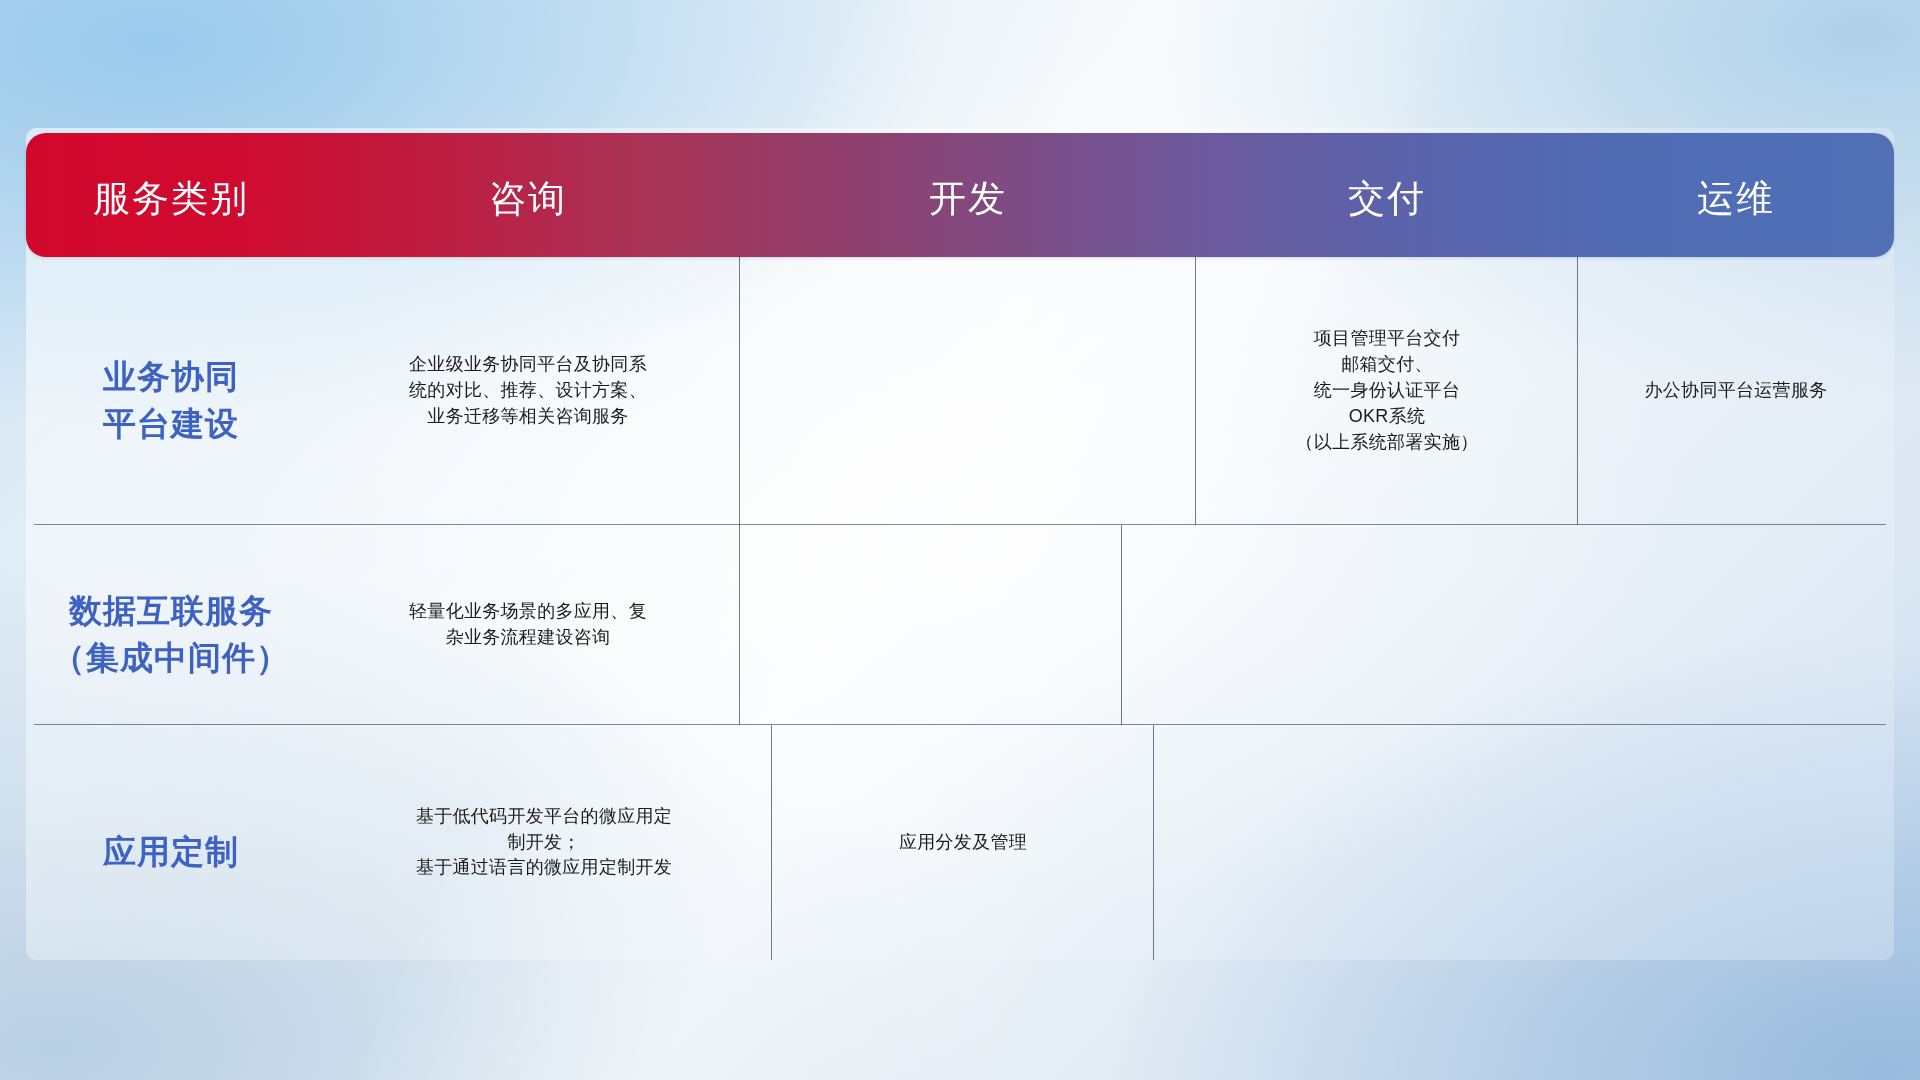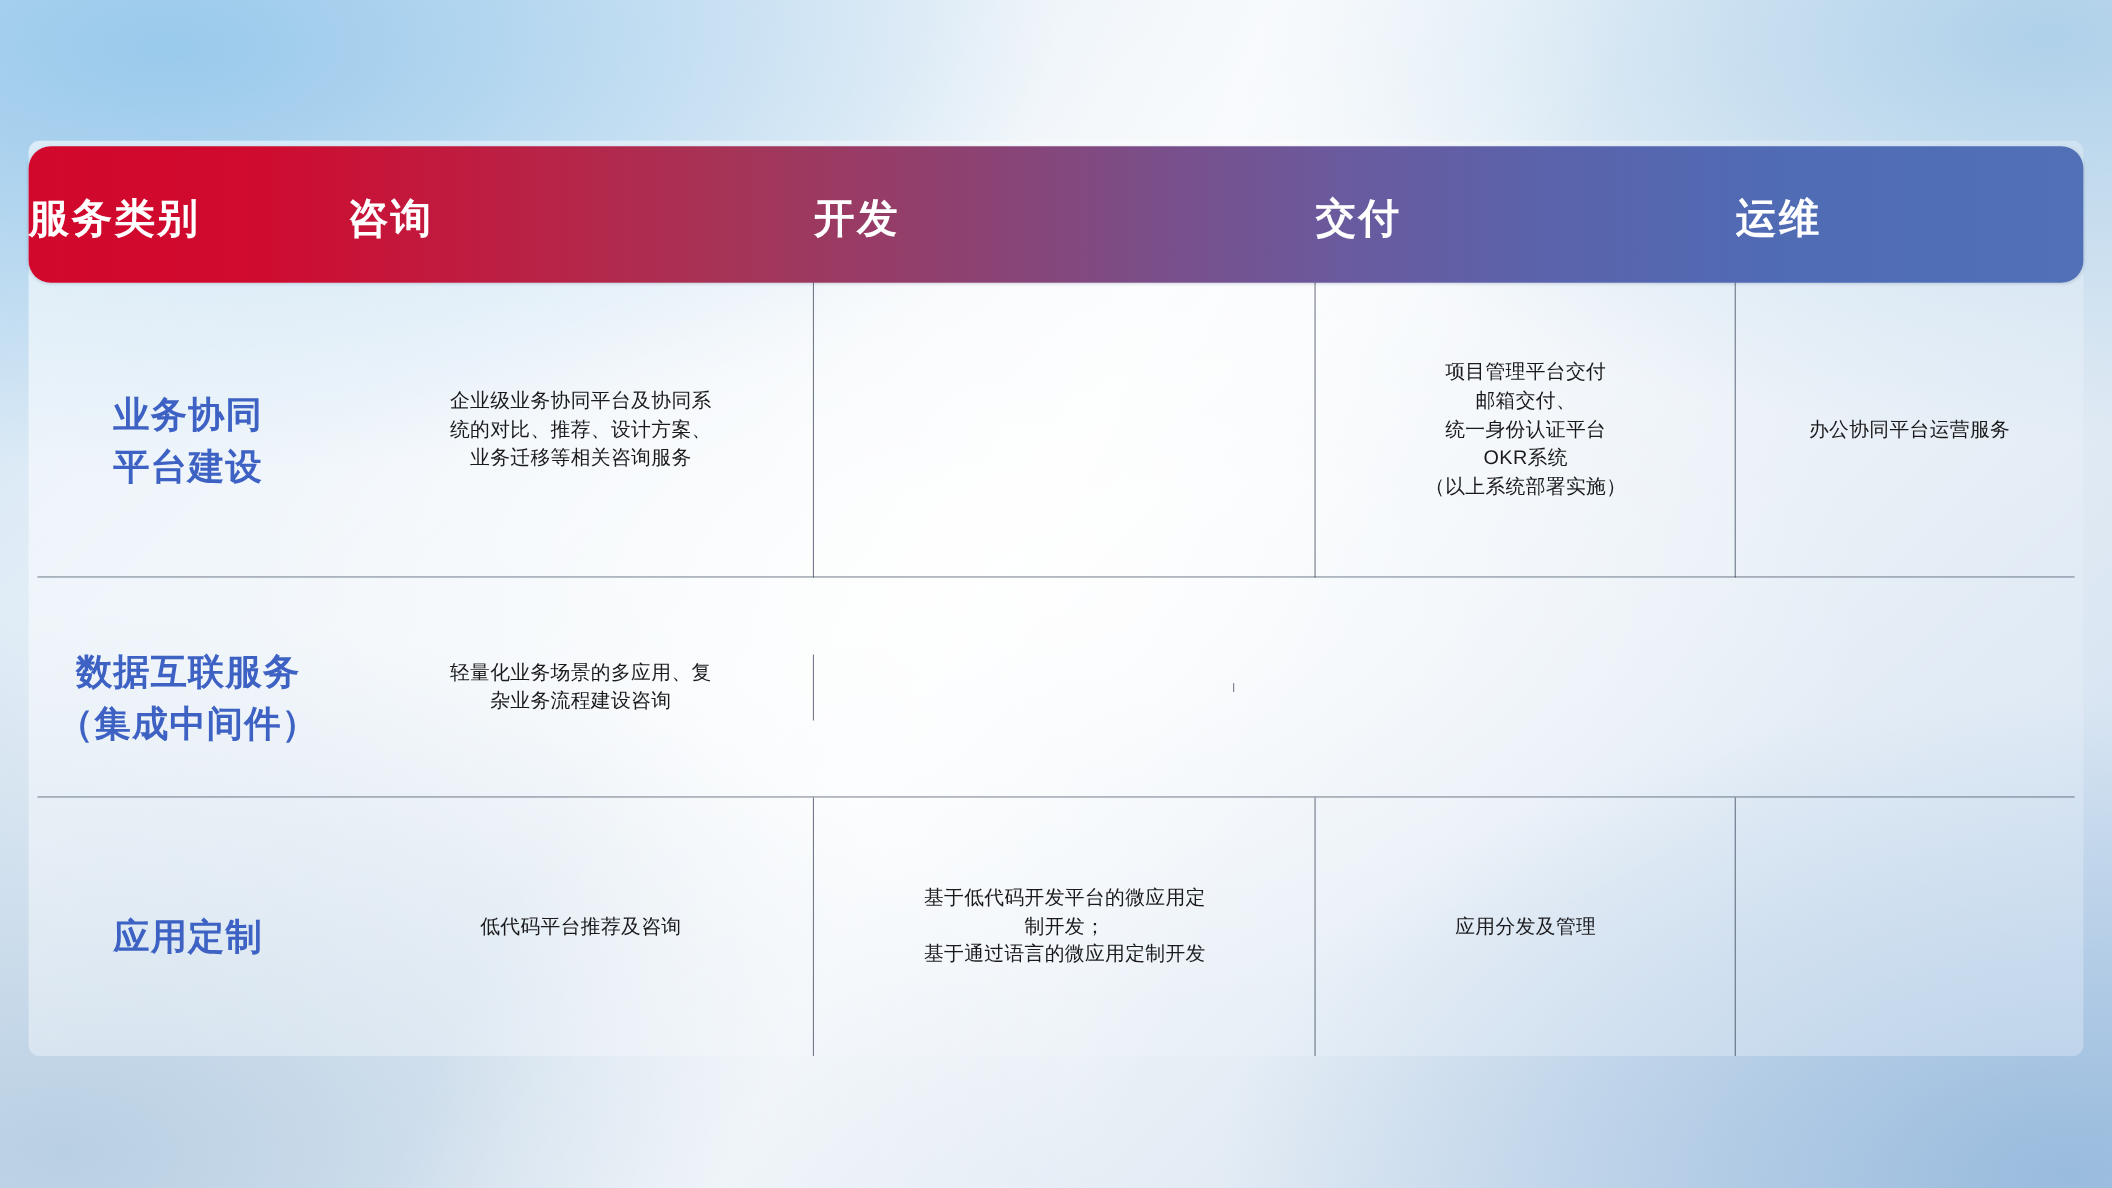--- a/index.html
+++ b/index.html
@@ -67,23 +67,23 @@
         #5a63ab 74%,
         #4f6cb5 86%,
         #5170b6 100%);
     display: flex;
     align-items: center;
     box-shadow: 0 1px 3px rgba(40,60,100,0.18);
   }
   .hcell {
     color: #ffffff;
     font-size: 37px;
-    font-weight: bold;
+    font-weight: normal;
     letter-spacing: 2px;
-    text-align: left;
+    text-align: center;
     line-height: 1;
     padding-top: 6px;
     white-space: nowrap;
   }
 
   
   #body-grid {
     position: absolute;
     left: 0px;
     top: 129px;
@@ -141,21 +141,21 @@
 
   
   .c0 { width: 290px; }
   .c1 { width: 424px; }
   .c2 { width: 456px; }
   .c3 { width: 382px; }
   .c4 { width: 316px; }
 
   
   .r0 { height: 268px; }
-  .r1 { height: 200px; align-items: center; }
+  .r1 { height: 200px; }
   .r2 { height: 235px; }
 </style>
 </head>
 <body>
 
 <div id="bg"></div>
 
 <div id="panel">
 
   <div id="header-row">
@@ -213,24 +213,20 @@
       <div class="cell c4 nocol">
         <span class="body-text"></span>
       </div>
       <div class="row-sep"></div>
     </div>
 
     <div class="row r2">
       <div class="cell c0 nocol">
         <span class="label-text">应用定制</span>
       </div>
-      <div class="cell c1">
-        <span class="body-text">低代码平台推荐及咨询</span>
-        <span class="vline"></span>
-      </div>
       <div class="cell c2">
         <span class="body-text">基于低代码开发平台的微应用定
 制开发；
 基于通过语言的微应用定制开发</span>
         <span class="vline"></span>
       </div>
       <div class="cell c3">
         <span class="body-text">应用分发及管理</span>
         <span class="vline"></span>
       </div>

